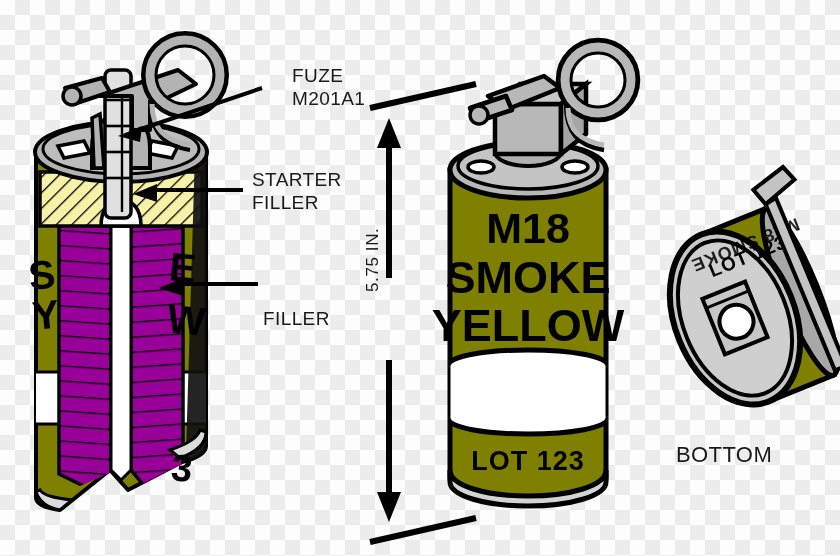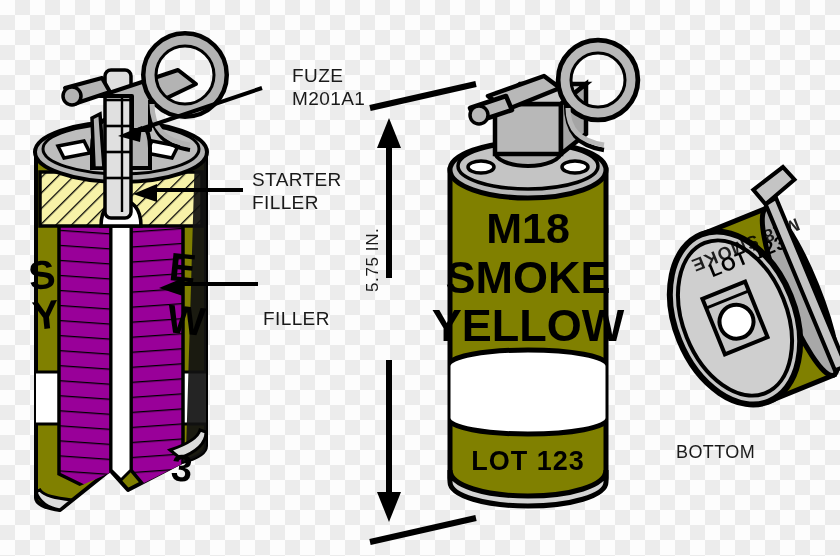--- a/index.html
+++ b/index.html
@@ -21,21 +21,21 @@
     font-family:"Liberation Sans", sans-serif;
     font-size:19px;
     color:#1a1a1a;
     letter-spacing:.4px;
     white-space:pre;
     line-height:1.22;
   }
   #lbl-fuze{left:268px;top:64px;margin-left:24px;}
   #lbl-starter{left:252px;top:168px;}
   #lbl-filler{left:263px;top:280px;margin-top:27px;}
-  #lbl-bottom{left:676px;top:442px;font-size:18px;}
+  #lbl-bottom{left:676px;top:442px;font-size:22px;}
   #lbl-dim{
     left:363px;top:292px;
     font-size:17px;
     transform:rotate(-90deg);
     transform-origin:0 0;
     letter-spacing:.6px;
   }
 </style>
 </head>
 <body>

